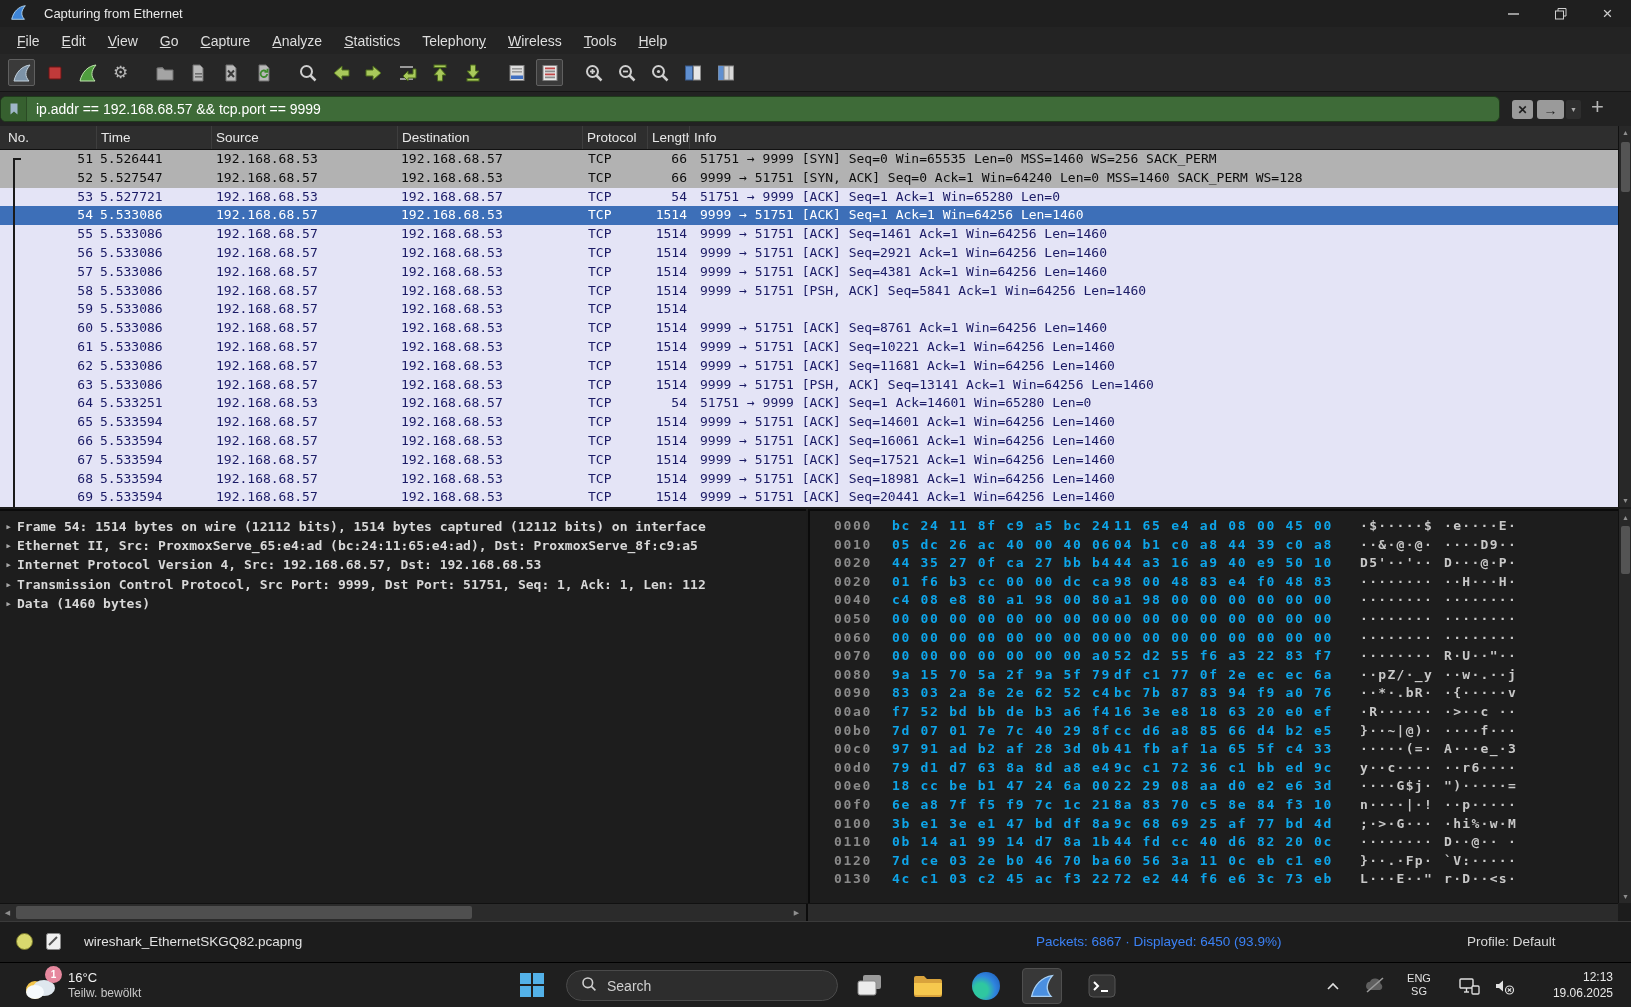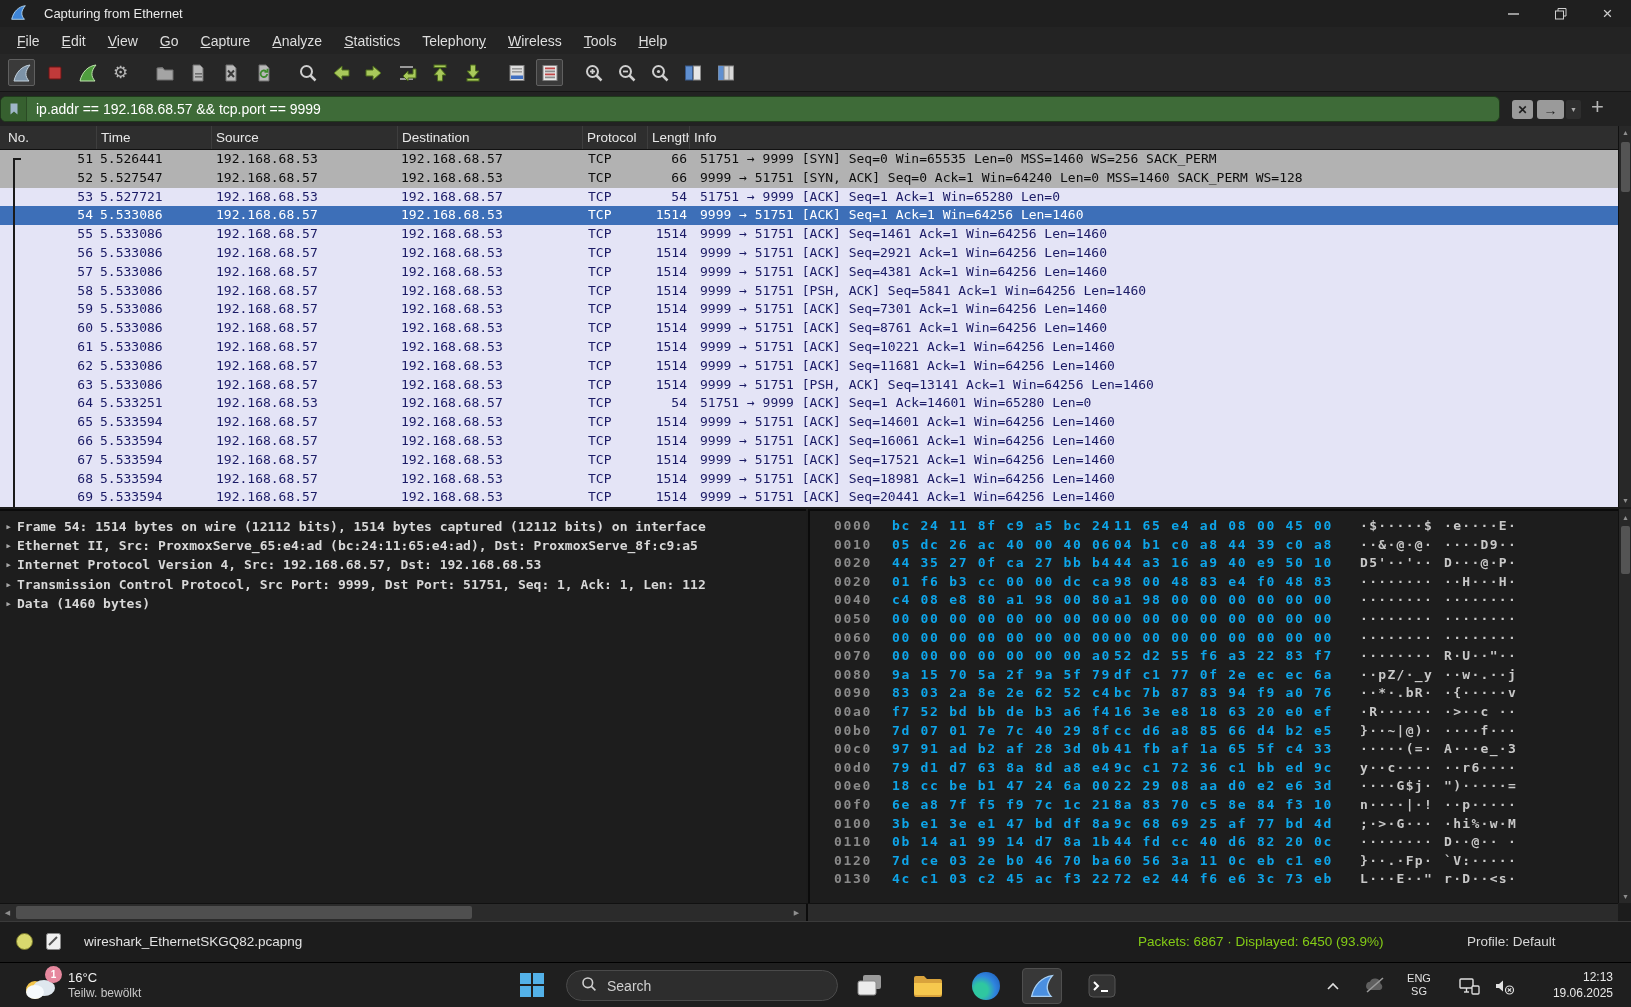--- a/index.html
+++ b/index.html
@@ -73,21 +73,21 @@
   .hxoff{width:58px;color:#8a8a8a;letter-spacing:1.7px;flex:none}
   .hxg{width:222px;color:#0ea5e9;letter-spacing:1.7px;flex:none}
   .hxa{width:80px;color:#c8c8c8;letter-spacing:1.3px;margin-left:24px;flex:none}
   .hxa2{width:80px;color:#c8c8c8;letter-spacing:1.3px;margin-left:4px;flex:none}
 
   
   #statusbar{position:absolute;top:921px;left:0;right:0;height:41px;background:#1c1c1c;border-top:1px solid #3a3a3a}
   .expdot{position:absolute;left:16px;top:11px;width:17px;height:17px;border-radius:50%;background:#d9d96e;border:1px solid #77772a}
   .noteic{position:absolute;left:46px;top:11px;width:15px;height:17px}
   .fname{position:absolute;left:84px;top:12px;font-size:13.5px;color:#e2e2e2}
-  .pktinfo{position:absolute;left:1138px;top:12px;font-size:13.5px;color:#84cc16}
+  .pktinfo{position:absolute;left:1036px;top:12px;font-size:13.5px;color:#3b82f6}
   .profile{position:absolute;left:1467px;top:12px;font-size:13.5px;color:#d8d8d8}
 
   
   #taskbar{position:absolute;top:962px;left:0;right:0;height:45px;background:#1f1f1f;border-top:1px solid #000}
   .weather{position:absolute;left:22px;top:4px;display:flex;gap:8px;align-items:center}
   .wicon{position:relative;width:38px;height:36px}
   .wbadge{position:absolute;right:-2px;top:-1px;width:17px;height:17px;border-radius:50%;background:#e6889e;color:#fff;font-size:10px;font-weight:bold;display:flex;align-items:center;justify-content:center}
   .wt1{font-size:13px;font-weight:normal;color:#f0f0f0;line-height:16px}
   .wt2{font-size:12px;color:#c8c8c8;line-height:15px}
   .start{position:absolute;left:519px;top:9px}
@@ -372,21 +372,20 @@
       <span class="pcell c-len">1514</span>
       <span class="pcell c-info">9999 → 51751 [PSH, ACK] Seq=5841 Ack=1 Win=64256 Len=1460</span>
     </div>
     <div class="prow normal">
       <span class="pcell c-no">59</span>
       <span class="pcell c-time">5.533086</span>
       <span class="pcell c-src">192.168.68.57</span>
       <span class="pcell c-dst">192.168.68.53</span>
       <span class="pcell c-proto">TCP</span>
       <span class="pcell c-len">1514</span>
-      <span class="pcell c-info">9999 → 51751 [ACK] Seq=7301 Ack=1 Win=64256 Len=1460</span>
     </div>
     <div class="prow normal">
       <span class="pcell c-no">60</span>
       <span class="pcell c-time">5.533086</span>
       <span class="pcell c-src">192.168.68.57</span>
       <span class="pcell c-dst">192.168.68.53</span>
       <span class="pcell c-proto">TCP</span>
       <span class="pcell c-len">1514</span>
       <span class="pcell c-info">9999 → 51751 [ACK] Seq=8761 Ack=1 Win=64256 Len=1460</span>
     </div>

